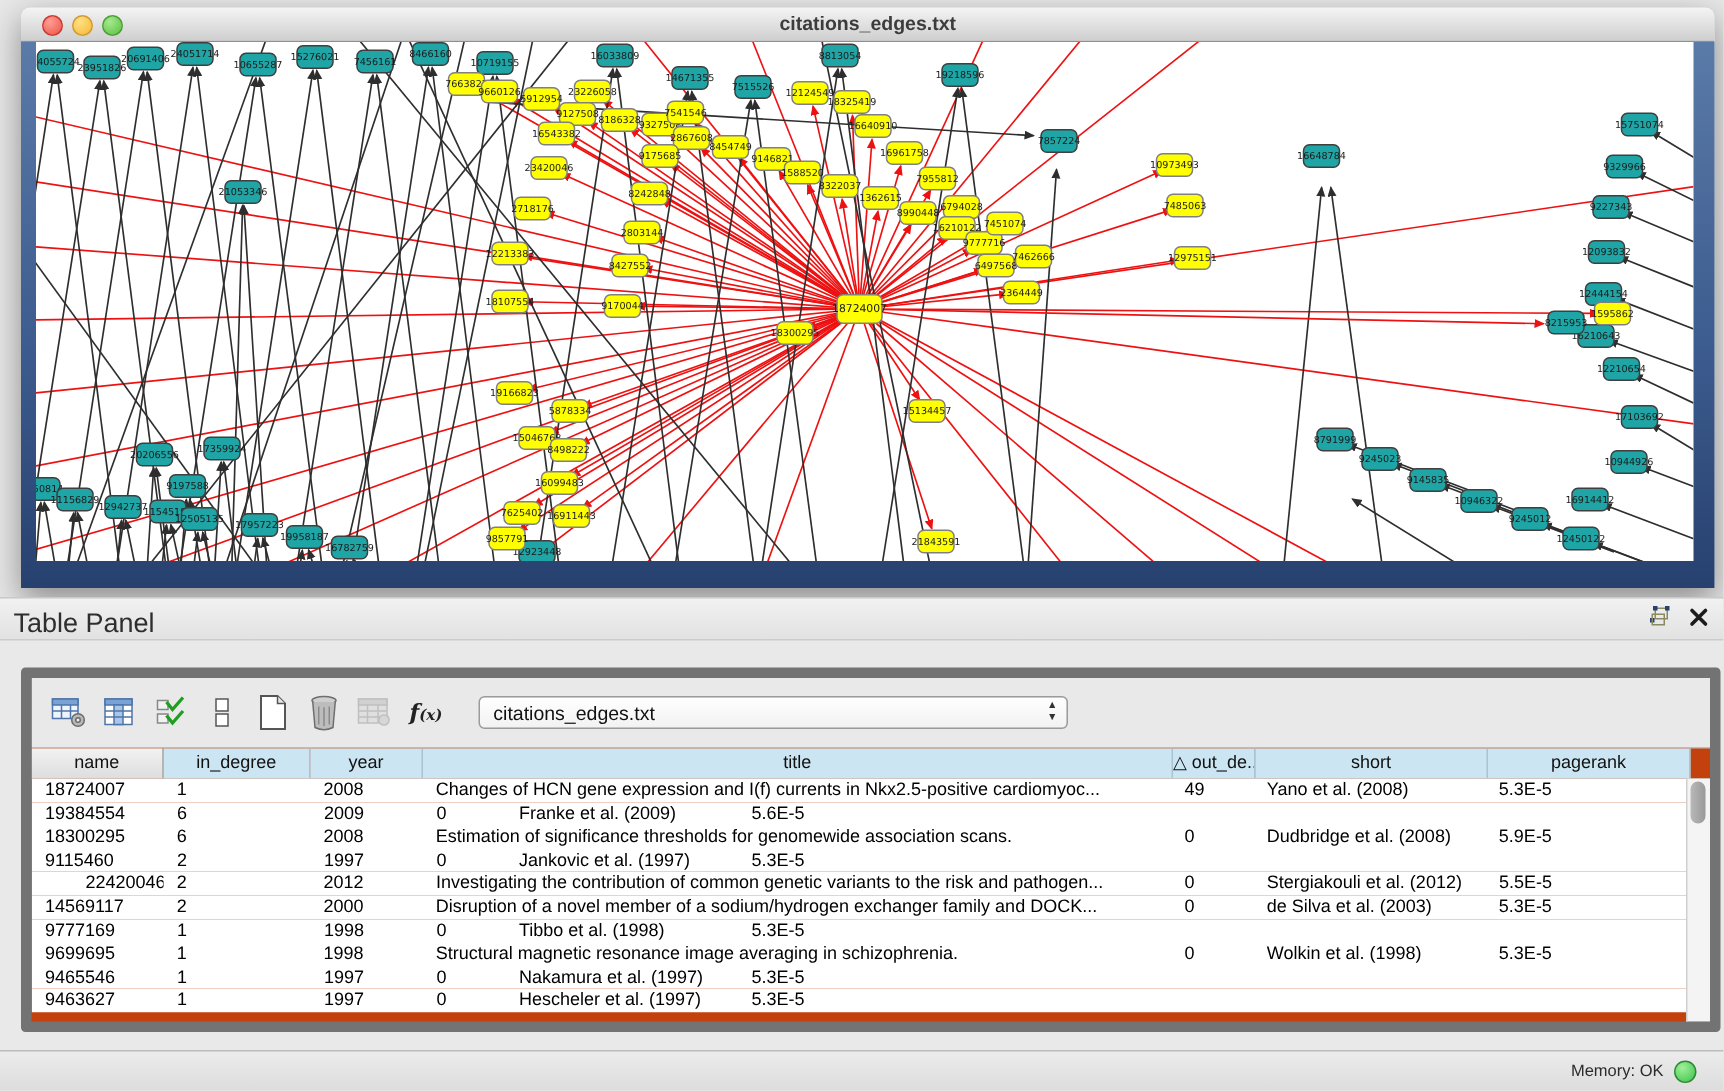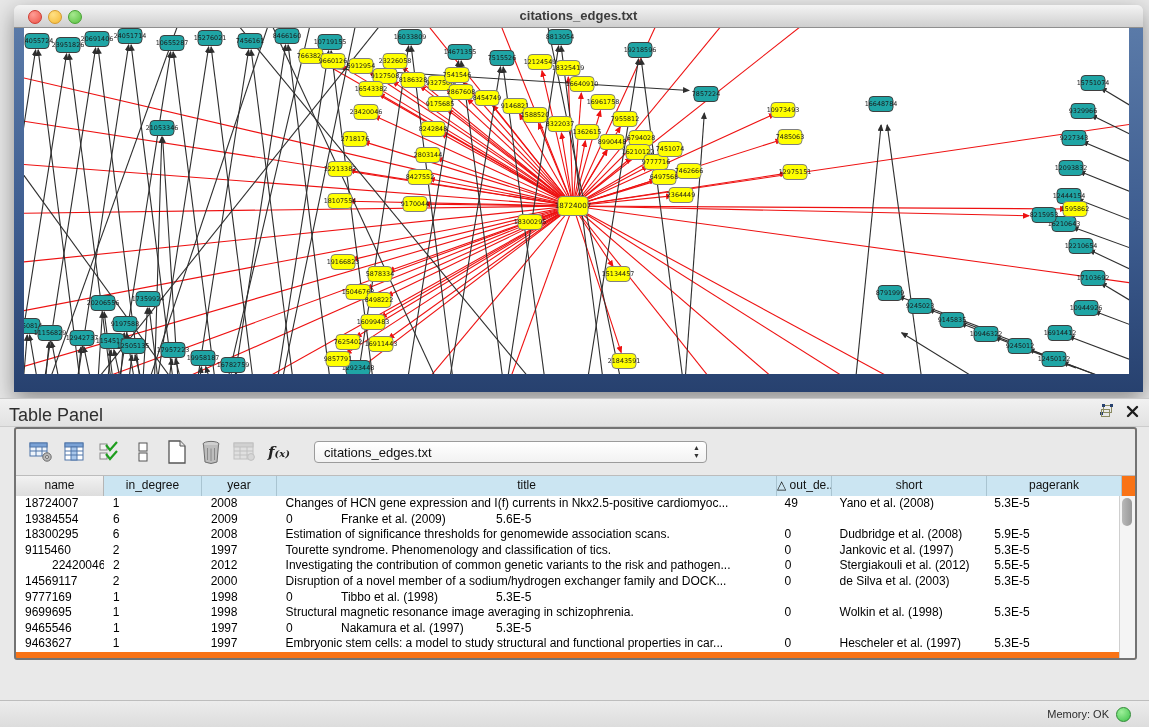--- a/index.html
+++ b/index.html
@@ -25,22 +25,22 @@
   #graph-canvas{width:1105px;height:346px;background:#ffffff;overflow:hidden;}
   #graph-svg{display:block;}
 
   
   #table-panel{position:absolute;left:0;top:398px;width:1149px;height:302px;background:#e9e9e9;}
   #panel-titlebar{height:27px;border-top:1px solid #c9c9c9;border-bottom:1px solid #cccccc;
       background:linear-gradient(#f1f1f1,#e2e2e2);position:relative;}
   #panel-title{position:absolute;left:9px;top:6px;font-size:18px;color:#2e2e2e;}
   #panel-buttons{position:absolute;right:10px;top:5px;display:flex;gap:12px;align-items:center;}
 
-  #panel-card{position:absolute;left:14px;top:29px;width:1119px;height:229px;
-      background:#f97316;border:2px solid #737373;border-radius:3px;overflow:hidden;}
+  #panel-card{position:absolute;left:14px;top:47px;width:1119px;height:229px;
+      background:#c2410c;border:7px solid #737373;border-radius:3px;overflow:hidden;}
   #panel-toolbar{height:46px;background:#e9e9e9;display:flex;align-items:center;padding-left:10px;}
   .tb-icon{width:30px;height:30px;display:flex;align-items:center;justify-content:center;margin-right:4px;}
   .tb-icon.disabled{opacity:.45;}
   #fx-icon{font-family:"DejaVu Serif",serif;font-style:italic;font-weight:bold;
       font-size:15px;color:#222;margin:0 10px 0 4px;}
   #fx-icon small{font-size:10px;}
   #table-selector{margin-left:14px;width:393px;height:22px;background:linear-gradient(#ffffff,#f2f2f2);
       border:1px solid #9b9b9b;border-radius:4px;display:flex;align-items:center;
       font-size:13px;color:#111;padding-left:9px;box-sizing:border-box;position:relative;}
   #selector-arrows{position:absolute;right:6px;top:2px;display:flex;flex-direction:column;
@@ -775,21 +775,20 @@
               <div class="tcell" style="width: 75px;">2008</div>
               <div class="tcell" style="width: 500px;">Estimation of significance thresholds for genomewide association scans.</div>
               <div class="tcell" style="width: 55px;">0</div>
               <div class="tcell" style="width: 155px;">Dudbridge et al. (2008)</div>
               <div class="tcell" style="width: 135px;">5.9E-5</div>
             </div>
             <div class="trow">
               <div class="tcell" style="width: 88px;">9115460</div>
               <div class="tcell" style="width: 98px;">2</div>
               <div class="tcell" style="width: 75px;">1997</div>
-              <div class="tcell" style="width: 500px;">Tourette syndrome. Phenomenology and classification of tics.</div>
               <div class="tcell" style="width: 55px;">0</div>
               <div class="tcell" style="width: 155px;">Jankovic et al. (1997)</div>
               <div class="tcell" style="width: 135px;">5.3E-5</div>
             </div>
             <div class="trow">
               <div class="tcell" style="width: 88px; padding-left: 36px;">22420046</div>
               <div class="tcell" style="width: 98px;">2</div>
               <div class="tcell" style="width: 75px;">2012</div>
               <div class="tcell" style="width: 500px;">Investigating the contribution of common genetic variants to the risk and pathogen...</div>
               <div class="tcell" style="width: 55px;">0</div>
@@ -827,21 +826,20 @@
               <div class="tcell" style="width: 98px;">1</div>
               <div class="tcell" style="width: 75px;">1997</div>
               <div class="tcell" style="width: 55px;">0</div>
               <div class="tcell" style="width: 155px;">Nakamura et al. (1997)</div>
               <div class="tcell" style="width: 135px;">5.3E-5</div>
             </div>
             <div class="trow">
               <div class="tcell" style="width: 88px;">9463627</div>
               <div class="tcell" style="width: 98px;">1</div>
               <div class="tcell" style="width: 75px;">1997</div>
-              <div class="tcell" style="width: 500px;">Embryonic stem cells: a model to study structural and functional properties in car...</div>
               <div class="tcell" style="width: 55px;">0</div>
               <div class="tcell" style="width: 155px;">Hescheler et al. (1997)</div>
               <div class="tcell" style="width: 135px;">5.3E-5</div>
             </div>
           </div>
         <div id="v-scrollbar">
           <div id="v-thumb"></div>
         </div>
       </div>
     </div>

